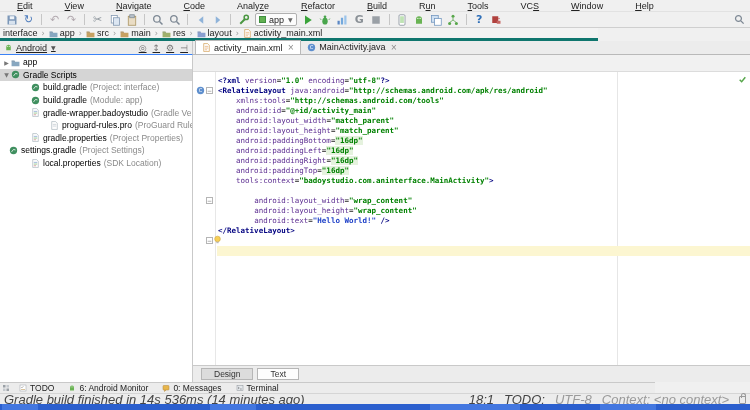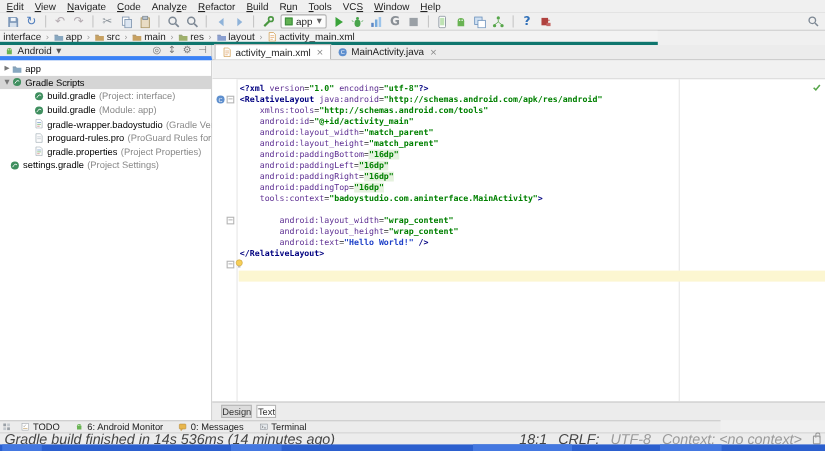--- a/index.html
+++ b/index.html
@@ -2,40 +2,40 @@
 <html><head>
 <meta charset="utf-8">
 <style>
   * { margin:0; padding:0; box-sizing:border-box; }
   html,body { width:750px; height:410px; overflow:hidden; }
   body { font-family:"Liberation Sans", sans-serif; font-size:9px; color:#222; background:#f0f0f0; position:relative; }
   .gi { font-family:"DejaVu Sans", sans-serif; }
 
   
   #menubar { position:absolute; left:0; top:0; width:750px; height:12px; background:#f0f0f0; border-bottom:1px solid #e2e2e2; display:flex; align-items:center; padding-left:1px; }
-  .menu-item { padding:0 5px; height:12px; line-height:12px; cursor:default; }
+  .menu-item { padding:0 16px; height:12px; line-height:12px; cursor:default; }
   .menu-item u { text-decoration:underline; }
 
   #toolbar { position:absolute; left:0; top:12px; width:750px; height:16px; background:#f0f0f0; border-bottom:1px solid #cfcfcf; display:flex; align-items:center; padding-left:3px; }
   .tb-icon { width:15px; height:14px; display:flex; align-items:center; justify-content:center; margin:0 1px; }
   .tb-icon svg { width:12px; height:12px; }
   .tb-glyph { font-size:11px; line-height:12px; }
   .tb-sep { width:1px; height:11px; background:#c6c6c6; margin:0 4px; }
   #run-config { height:13px; border:1px solid #b0b0b0; background:#fcfcfc; border-radius:2px; display:flex; align-items:center; padding:0 3px; margin:0 3px; }
   #run-config .rc-box { width:7px; height:7px; background:#62b152; border:1px solid #3f8f3f; margin-right:3px; }
   #run-config .rc-arrow { color:#666; font-size:6px; margin-left:4px; }
   #toolbar-search { position:absolute; right:5px; top:2px; }
 
   #breadcrumbs { position:absolute; left:0; top:28px; width:598px; height:13px; background:#f3f3f3; border-bottom:3px solid #0f766e; display:flex; align-items:center; padding-left:2px; }
   .crumb { display:flex; align-items:center; gap:2px; padding:0 1px; }
   .crumb svg { width:9px; height:9px; }
   .crumb-sep { color:#999; margin:0 3px; font-size:8px; }
 
   
-  #panel-header { position:absolute; left:0; top:41px; width:193px; height:14px; background:#ececec; border-right:1px solid #c9c9c9; border-bottom:4px solid #3b82f6; display:flex; align-items:center; padding:0 4px; }
+  #panel-header { position:absolute; left:0; top:41px; width:193px; height:14px; background:#ececec; border-right:1px solid #c9c9c9; border-bottom:1px solid #3b82f6; display:flex; align-items:center; padding:0 4px;text-decoration:underline; }
   #panel-header svg { width:9px; height:9px; }
   #panel-title { margin-left:3px; }
   #panel-title-arrow { margin-left:4px; font-size:6px; color:#555; }
   #panel-header-icons { margin-left:auto; display:flex; gap:6px; color:#777; font-size:9px; }
 
   #editor-tabs { position:absolute; left:193px; top:41px; width:557px; height:14px; background:#ececec; border-bottom:1px solid #b9b9b9; display:flex; align-items:flex-end; padding-left:2px; }
   .etab { height:14px; display:flex; align-items:center; gap:3px; padding:0 6px; font-size:9px; }
   .etab.active { background:#fff; border:1px solid #b9b9b9; border-bottom:none; height:14px; }
   .etab svg { width:9px; height:9px; }
   .etab .close { color:#888; font-size:8px; margin-left:2px; }
@@ -63,21 +63,21 @@
   .sg-strhl { color:#008000; font-weight:bold; background:#e5f2de; }
   .sg-strblue { color:#1e40c8; font-weight:bold; }
   .sg-plain { color:#222; }
   .fold-marker { position:absolute; width:7px; height:7px; border:1px solid #b5b5b5; background:#fff; color:#777; font-size:6px; line-height:5px; text-align:center; left:13px; }
   #class-gutter-icon { position:absolute; left:3px; }
   #class-gutter-icon svg, .mini-svg svg { width:9px; height:9px; display:block; }
   #bulb-icon { position:absolute; left:20px; }
   #inspection-indicator { position:absolute; right:3px; top:20px; }
 
   #editor-bottom-tabs { position:absolute; left:193px; top:365px; width:557px; height:17px; background:#ececec; border-top:1px solid #c9c9c9; display:flex; align-items:center; padding-left:8px; gap:4px; }
-  .btab { height:12px; line-height:11px; padding:0 0; font-size:8.5px; border:1px solid #b6b6b6; background:#dcdcdc; color:#333; }
+  .btab { height:12px; line-height:11px; padding:0 12px; font-size:8.5px; border:1px solid #b6b6b6; background:#dcdcdc; color:#333; }
   .btab.active { background:#fdfdfd; }
 
   
   #toolwindow-bar { position:absolute; left:0; top:382px; width:655px; height:11px; background:#ececec; border-top:1px solid #c9c9c9; display:flex; align-items:center; font-size:8.5px; }
   .tw-item { display:flex; align-items:center; gap:3px; margin-right:14px; }
   .tw-item svg { width:8px; height:8px; }
   #tw-left { display:flex; align-items:center; margin-left:3px; }
   #tw-right { margin-left:auto; display:flex; align-items:center; margin-right:4px; }
   #tw-right .tw-item { margin-right:0; margin-left:14px; }
 
@@ -413,21 +413,21 @@
         <svg viewBox="0 0 16 16" xmlns="http://www.w3.org/2000/svg">
           <path d="M3 1 h7 l3 3 v11 H3 z" fill="#fdfdfd" stroke="#9aa7b0"></path>
           <line x1="5" y1="6" x2="11" y2="6" stroke="#5b87c5"></line>
           <line x1="5" y1="9" x2="11" y2="9" stroke="#57a64a"></line>
           <line x1="5" y1="12" x2="9" y2="12" stroke="#c56663"></line>
         </svg>
       </span>
       <span class="tree-label">gradle-wrapper.badoystudio</span>
       <span class="tree-desc">(Gradle Version)</span>
     </div>
-    <div class="tree-row" style="padding-left: 22px;">
+    <div class="tree-row" style="padding-left: 22px; margin-left: 19px;">
       <span class="tree-arrow gi"></span>
       <span class="mini-svg">
         <svg viewBox="0 0 16 16" xmlns="http://www.w3.org/2000/svg">
           <path d="M3 1 h7 l3 3 v11 H3 z" fill="#fdfdfd" stroke="#9aa7b0"></path>
           <line x1="5" y1="6" x2="11" y2="6" stroke="#b3bcc4"></line>
           <line x1="5" y1="9" x2="11" y2="9" stroke="#b3bcc4"></line>
         </svg>
       </span>
       <span class="tree-label">proguard-rules.pro</span>
       <span class="tree-desc">(ProGuard Rules for app)</span>
@@ -448,20 +448,33 @@
     <div class="tree-row" style="">
       <span class="tree-arrow gi"></span>
       <span class="mini-svg">
         <svg viewBox="0 0 16 16" xmlns="http://www.w3.org/2000/svg">
           <circle cx="8" cy="8" r="6.5" fill="#3f8f5f"></circle>
           <path d="M4.5 10.5 q3.5 -7 7 -3.5" stroke="#fff" stroke-width="1.4" fill="none"></path>
         </svg>
       </span>
       <span class="tree-label">settings.gradle</span>
       <span class="tree-desc">(Project Settings)</span>
+    </div>
+    <div class="tree-row" style="padding-left: 22px;">
+      <span class="tree-arrow gi"></span>
+      <span class="mini-svg">
+        <svg viewBox="0 0 16 16" xmlns="http://www.w3.org/2000/svg">
+          <path d="M3 1 h7 l3 3 v11 H3 z" fill="#fdfdfd" stroke="#9aa7b0"></path>
+          <line x1="5" y1="6" x2="11" y2="6" stroke="#5b87c5"></line>
+          <line x1="5" y1="9" x2="11" y2="9" stroke="#57a64a"></line>
+          <line x1="5" y1="12" x2="9" y2="12" stroke="#c56663"></line>
+        </svg>
+      </span>
+      <span class="tree-label">local.properties</span>
+      <span class="tree-desc">(SDK Location)</span>
     </div>
   </div>
 
 <div id="editor-region">
   <div id="editor-strip"></div>
   <div id="margin-guide"></div>
   <div id="gutter">
       <span class="fold-marker gi" style="top: 14.5px;">−</span>
       <span class="fold-marker gi" style="top: 124.5px;">−</span>
       <span class="fold-marker gi" style="top: 164.5px;">−</span>
@@ -559,21 +572,21 @@
         </span>
         <span>Terminal</span>
       </span>
     </span>
 </div>
 
 <div id="statusbar">
   <span>Gradle build finished in 14s 536ms (14 minutes ago)</span>
   <span id="statusbar-right">
     <span>18:1</span>
-    <span>CRLF:</span>
+    <span>TODO:</span>
     <span class="sb-dim">UTF-8</span>
     <span class="sb-dim">Context: &lt;no context&gt;</span>
     <span id="lock-icon"></span>
   </span>
 </div>
 
 <div id="taskbar">
   <div class="tk-seg" style="left:2px;width:36px;"></div>
   <div class="tk-seg" style="left:210px;width:46px;"></div>
   <div class="tk-seg" style="left:430px;width:90px;"></div>

